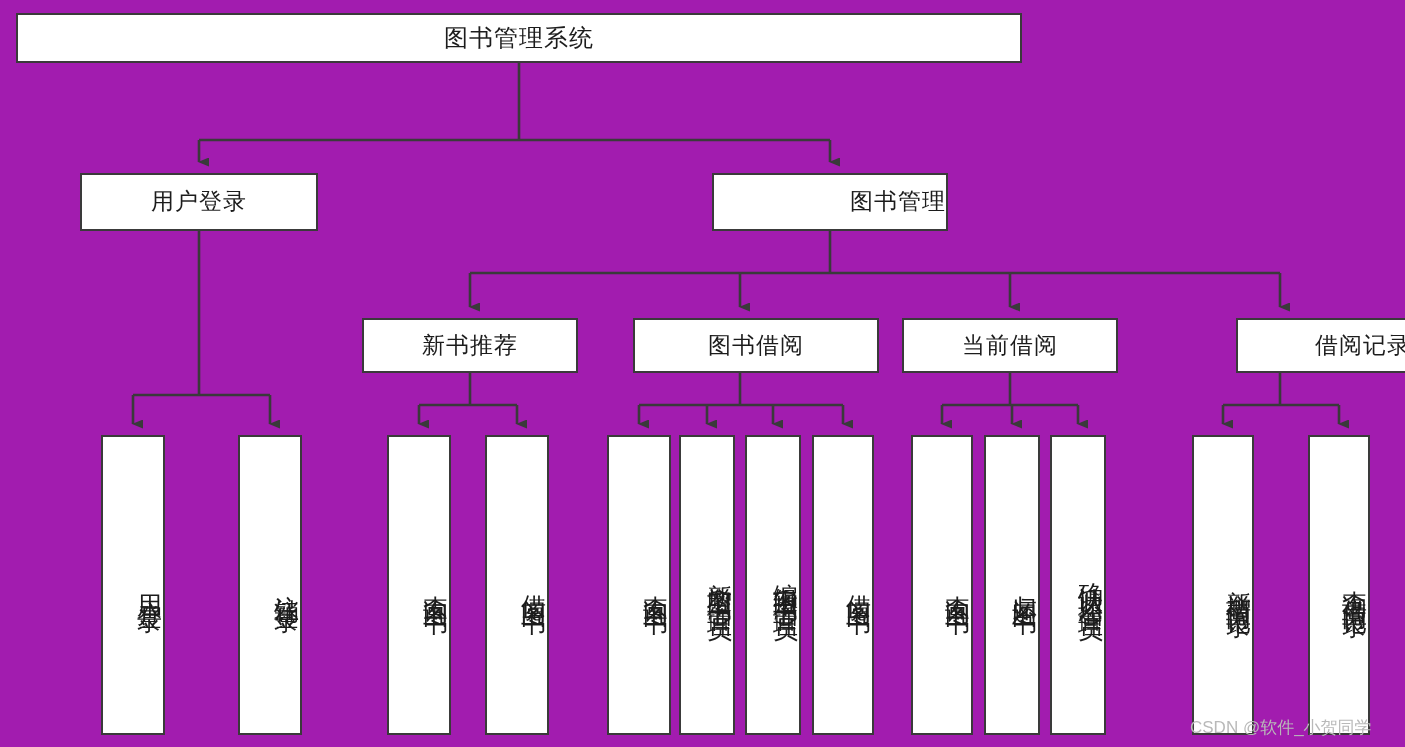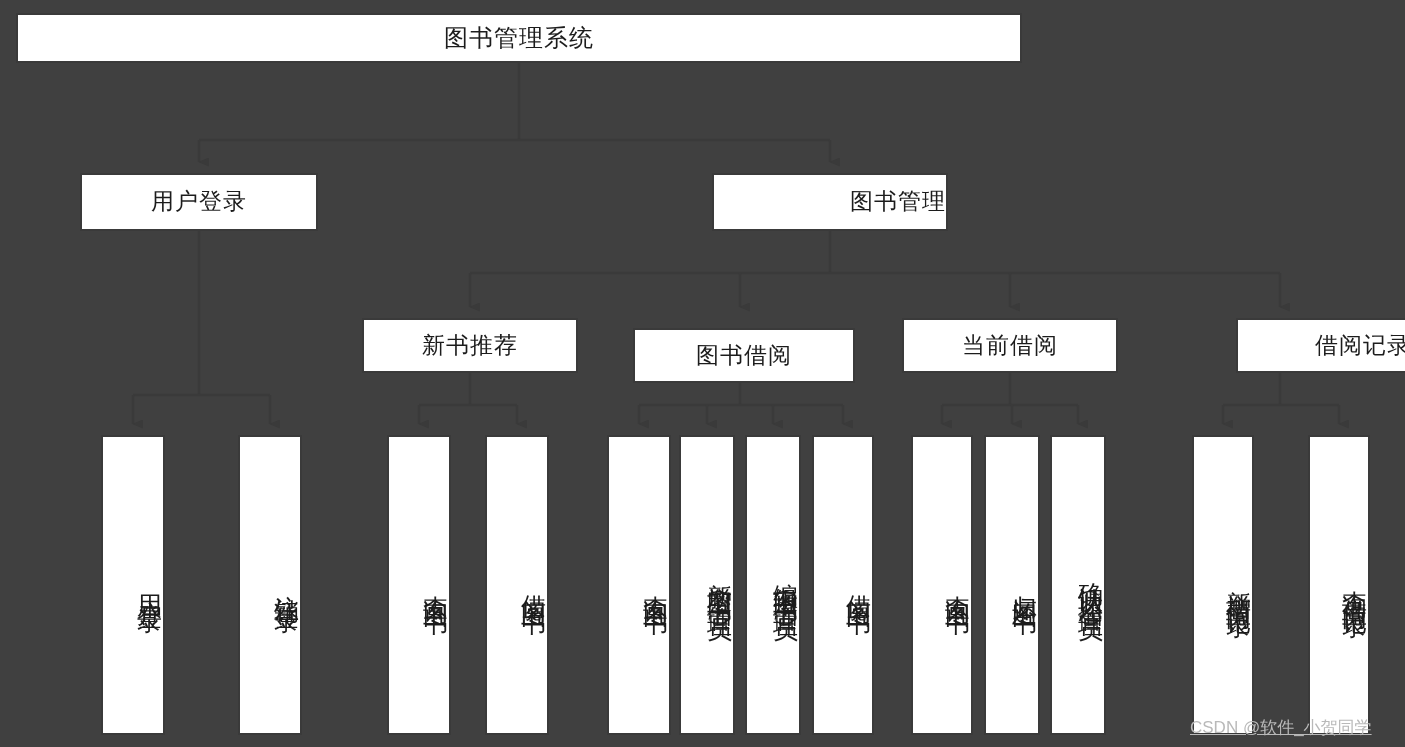--- a/index.html
+++ b/index.html
@@ -4,21 +4,21 @@
 <style>
   html, body {
     margin: 0;
     padding: 0;
     background: #ffffff;
   }
   #canvas {
     position: relative;
     width: 1405px;
     height: 747px;
-    background: #404040;
+    background: #a21caf;
     font-family: "Liberation Sans", "DejaVu Sans", sans-serif;
     overflow: hidden;
   }
   #edges {
     position: absolute;
     left: 0;
     top: 0;
     width: 1405px;
     height: 747px;
     pointer-events: none;
@@ -120,21 +120,21 @@
       </div>
       <div class="node horiz" style="left: 80px; top: 173px; width: 238px; height: 58px;">
         <span>用户登录</span>
       </div>
       <div class="node horiz" style="left: 712px; top: 173px; width: 236px; height: 58px; justify-content: flex-end;">
         <span>图书管理</span>
       </div>
       <div class="node horiz" style="left: 362px; top: 318px; width: 216px; height: 55px; text-align: right;">
         <span>新书推荐</span>
       </div>
-      <div class="node horiz" style="left: 633px; top: 328px; width: 222px; height: 55px;">
+      <div class="node horiz" style="left: 633px; top: 318px; width: 246px; height: 55px;">
         <span>图书借阅</span>
       </div>
       <div class="node horiz" style="left: 902px; top: 318px; width: 216px; height: 55px; text-align: center;">
         <span>当前借阅</span>
       </div>
       <div class="node horiz" style="left: 1236px; top: 318px; width: 254px; height: 55px;">
         <span>借阅记录</span>
       </div>
       <div class="node vert" style="left: 101px; top: 435px; width: 64px; height: 300px;">
         <span class="vtext">用户登录</span>
@@ -170,14 +170,14 @@
         <span class="vtext">确认归还（管理员）</span>
       </div>
       <div class="node vert" style="left: 1192px; top: 435px; width: 62px; height: 300px;">
         <span class="vtext">新增借阅记录</span>
       </div>
       <div class="node vert" style="left: 1308px; top: 435px; width: 62px; height: 300px;">
         <span class="vtext">查询借阅记录</span>
       </div>
     </div>
 
-  <div class="watermark" id="wm" style="left: 1190px; top: 716px; color: rgb(185, 185, 185); text-decoration: underline;">CSDN @软件_小贺同学</div>
+  <div class="watermark" id="wm" style="left: 1190px; top: 716px; color: rgb(185, 185, 185);">CSDN @软件_小贺同学</div>
 </div>
 
 </body></html>

